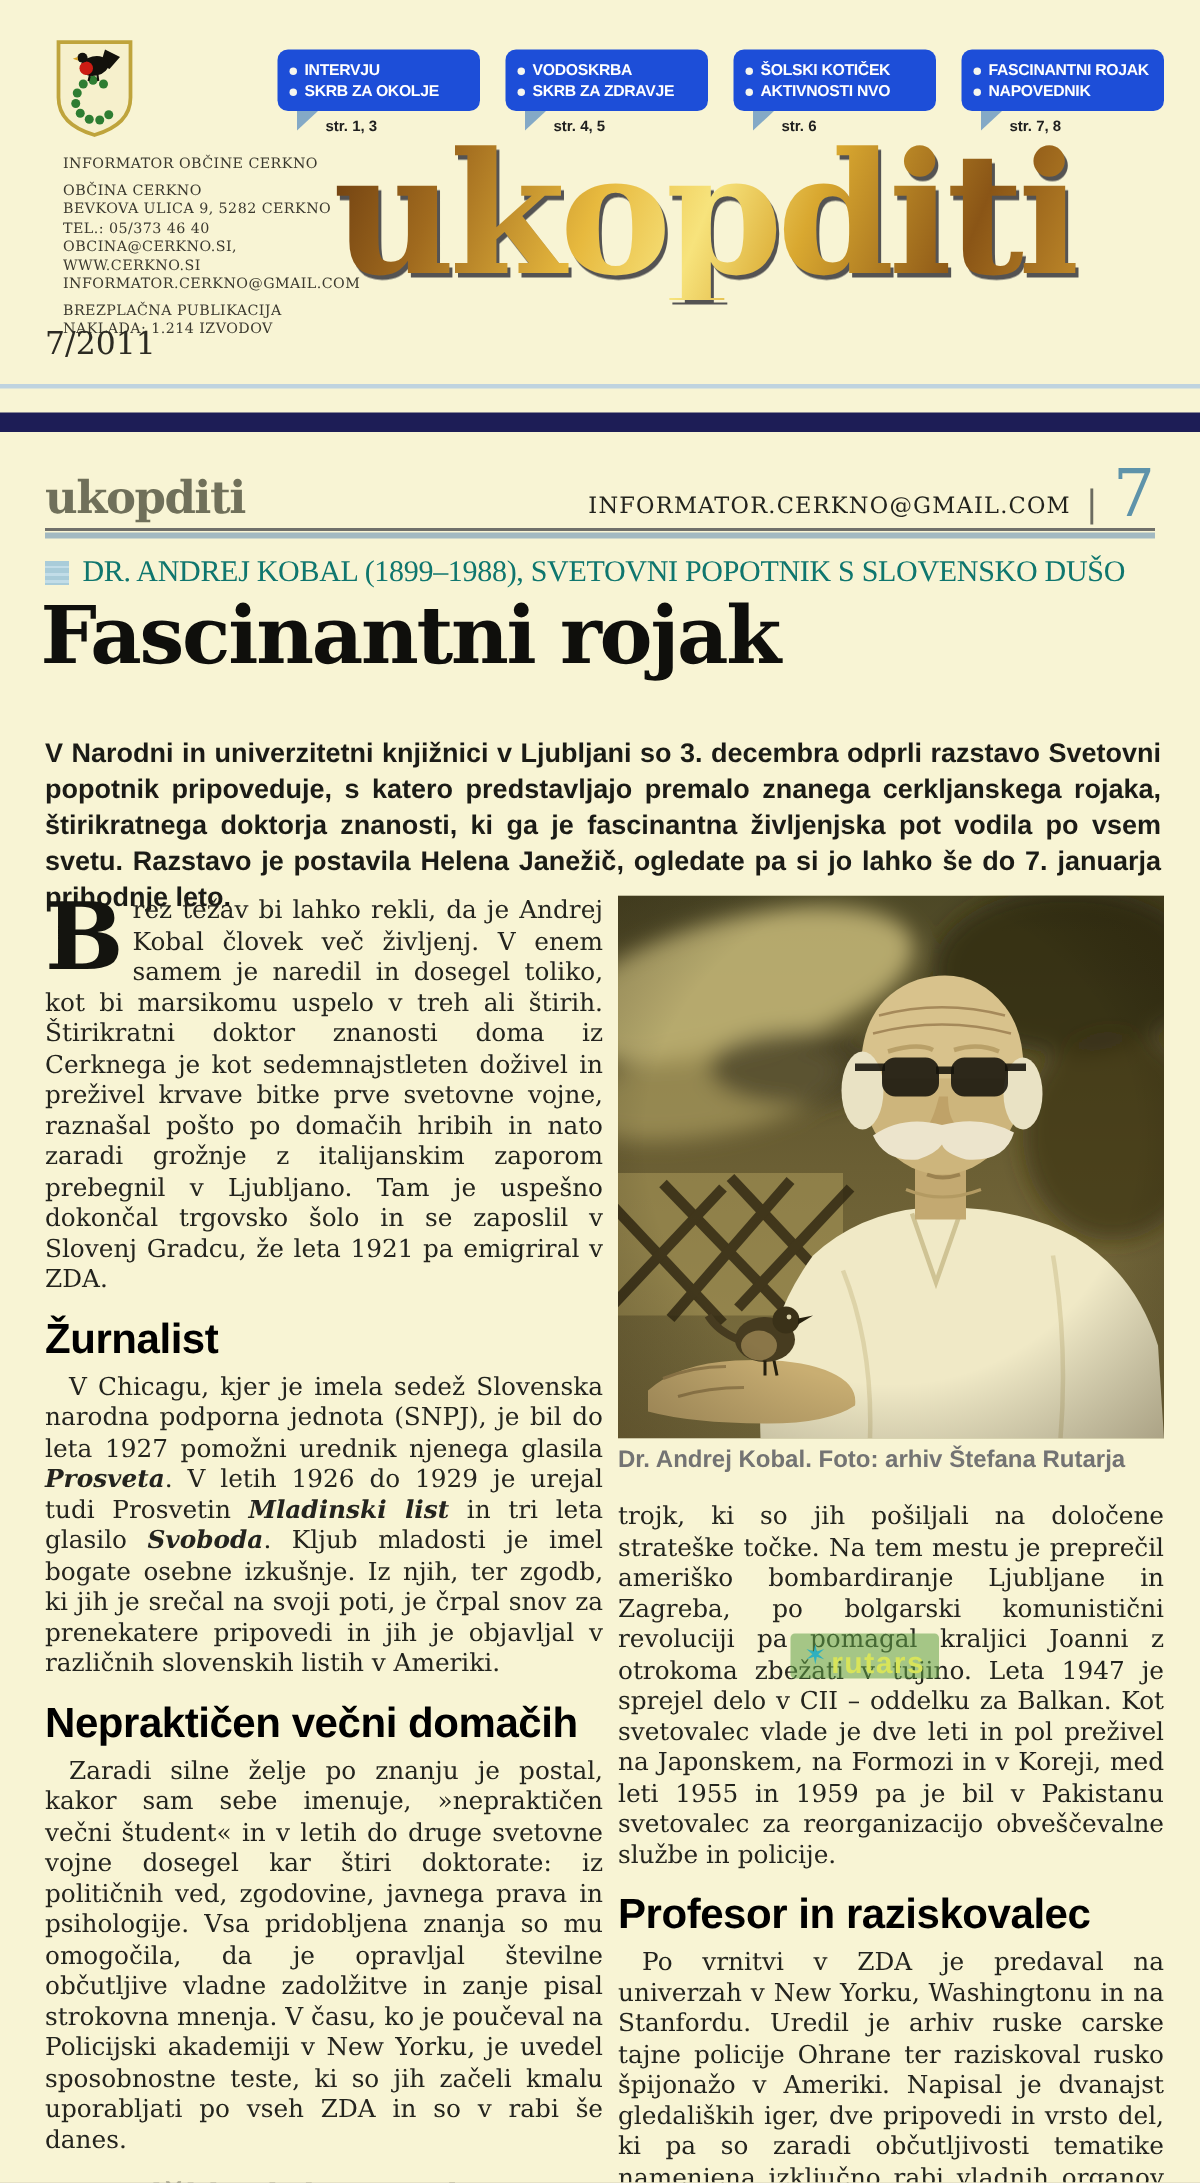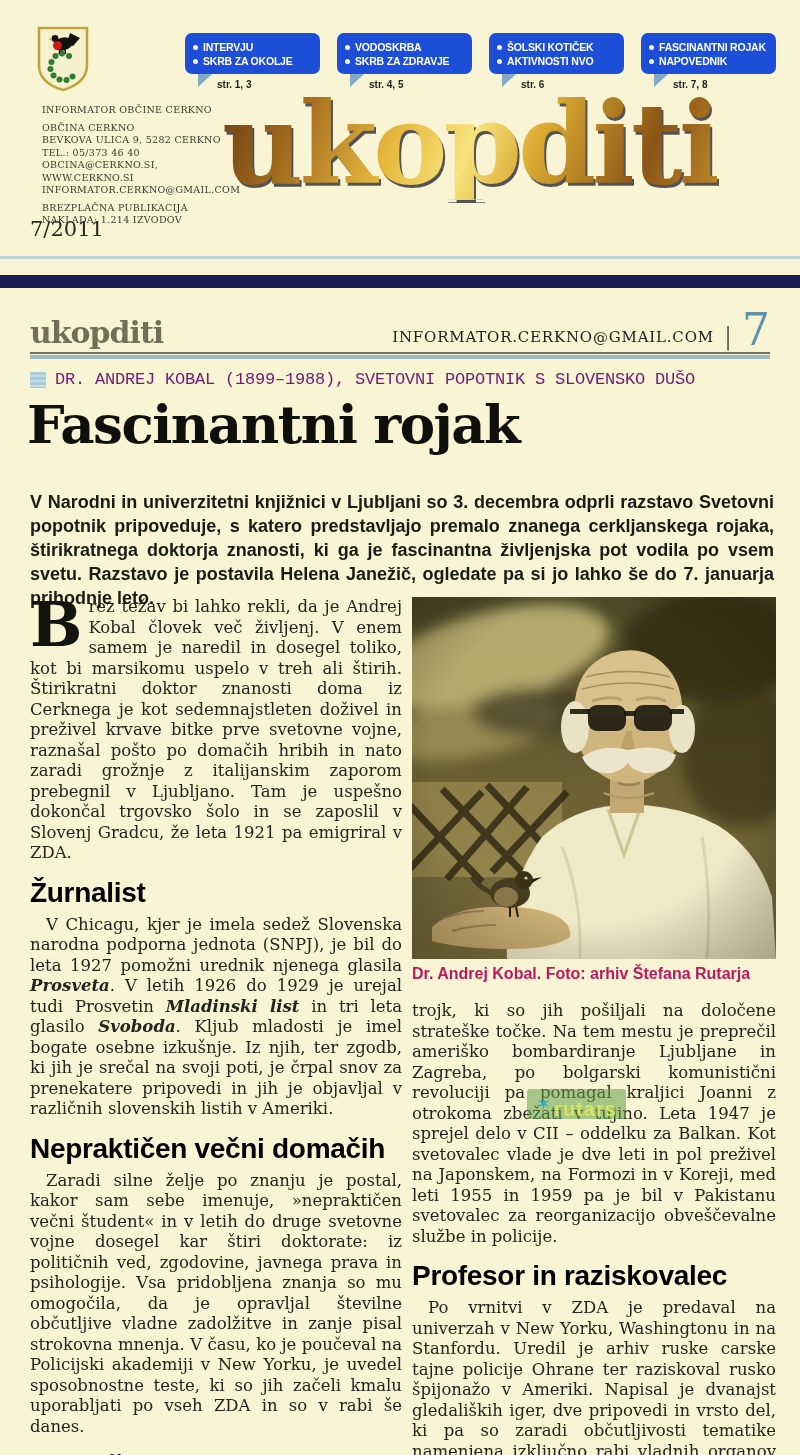--- a/index.html
+++ b/index.html
@@ -75,22 +75,22 @@
   .double-rule .r2 { height:4px; background:#a2b9c1; margin-top:1px; }
 
   
   .kicker { position:absolute; left:30px; top:370px; display:flex; align-items:center; gap:9px; }
   .kicker-square {
     width:16px; height:16px;
     background:repeating-linear-gradient(180deg,#a9ccd9 0 3px,#c2dde8 3px 5px);
     flex:0 0 auto;
   }
   .kicker-text {
-    font-family:Liberation Mono, monospace; font-size:17px;
-    color:#701a75; letter-spacing:-0.2px; white-space:nowrap;
+    font-family:Liberation Serif, serif; font-size:20px;
+    color:#0f766e; letter-spacing:-0.2px; white-space:nowrap;
   }
   .headline {
     position:absolute; left:27px; top:398px;
     font-family:"DejaVu Serif", serif; font-weight:bold;
     font-size:53px; letter-spacing:-1.5px; color:#0f0f0c; line-height:1;
   }
   .lead {
     position:absolute; left:30px; top:490px; width:744px;
     font-family:"Liberation Sans", sans-serif; font-weight:bold;
     font-size:18px; line-height:24px; color:#1b1b16; text-align:justify;
@@ -112,21 +112,21 @@
   .section-heading {
     font-family:"Liberation Sans", sans-serif; font-weight:bold;
     font-size:28px; color:#000000; margin:13px 0 6px; letter-spacing:-0.3px;
   }
 
   
   .figure { width:364px; }
   .photo { display:block; width:364px; height:362px; }
   .caption {
     font-family:"Liberation Sans", sans-serif; font-weight:bold;
-    font-size:16px; color:#be185d; margin:6px 0 18px;
+    font-size:16px; color:#737373; margin:6px 0 18px;
   }
 
   
   .watermark {
     position:absolute; left:527px; top:1089px; height:30px;
     background:rgba(96,160,70,0.55); border-radius:3px;
     display:flex; align-items:center; gap:3px; padding:0 9px;
   }
   .wm-star { color:#2fb0bf; font-size:18px; line-height:1; }
   .wm-text {

